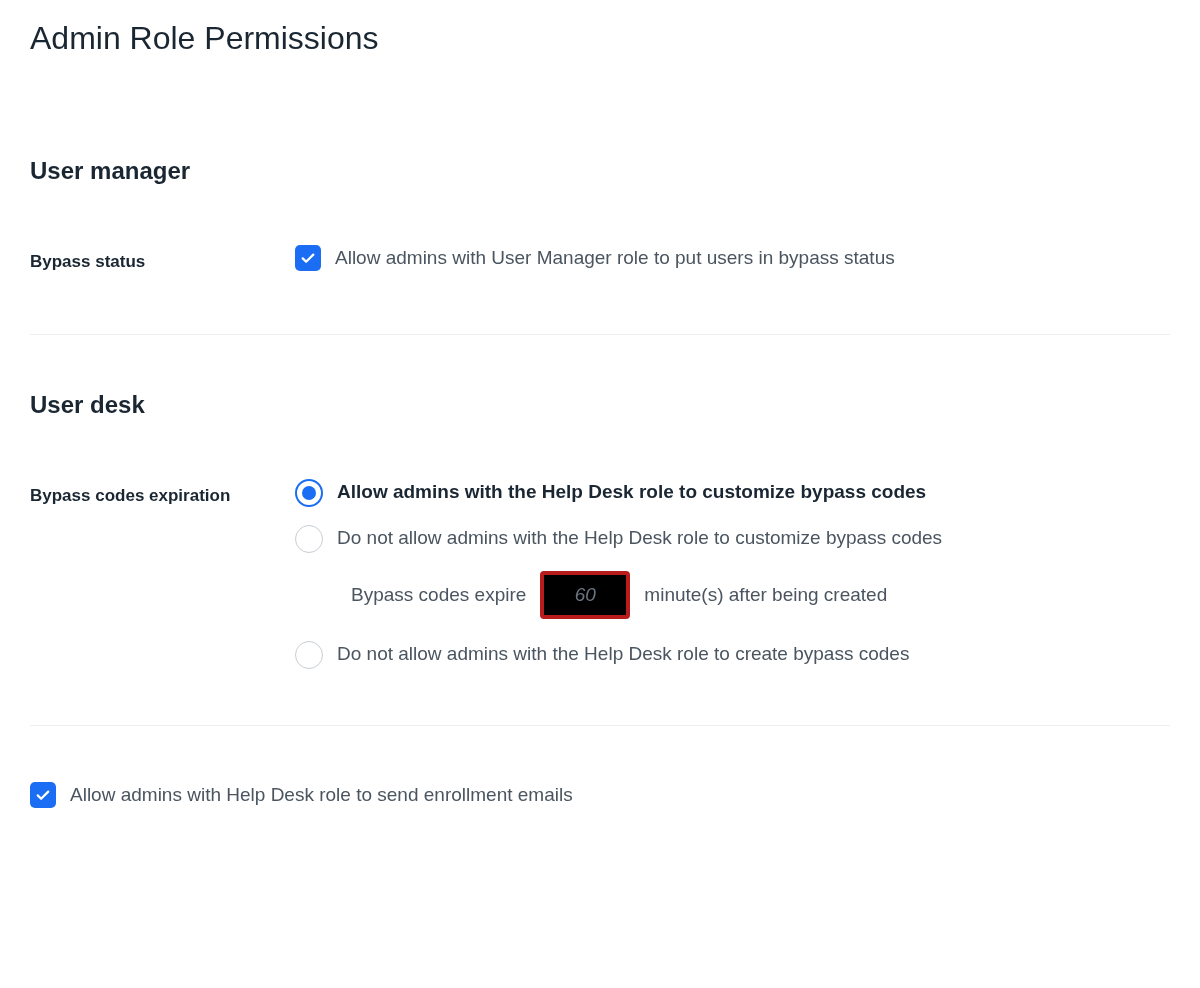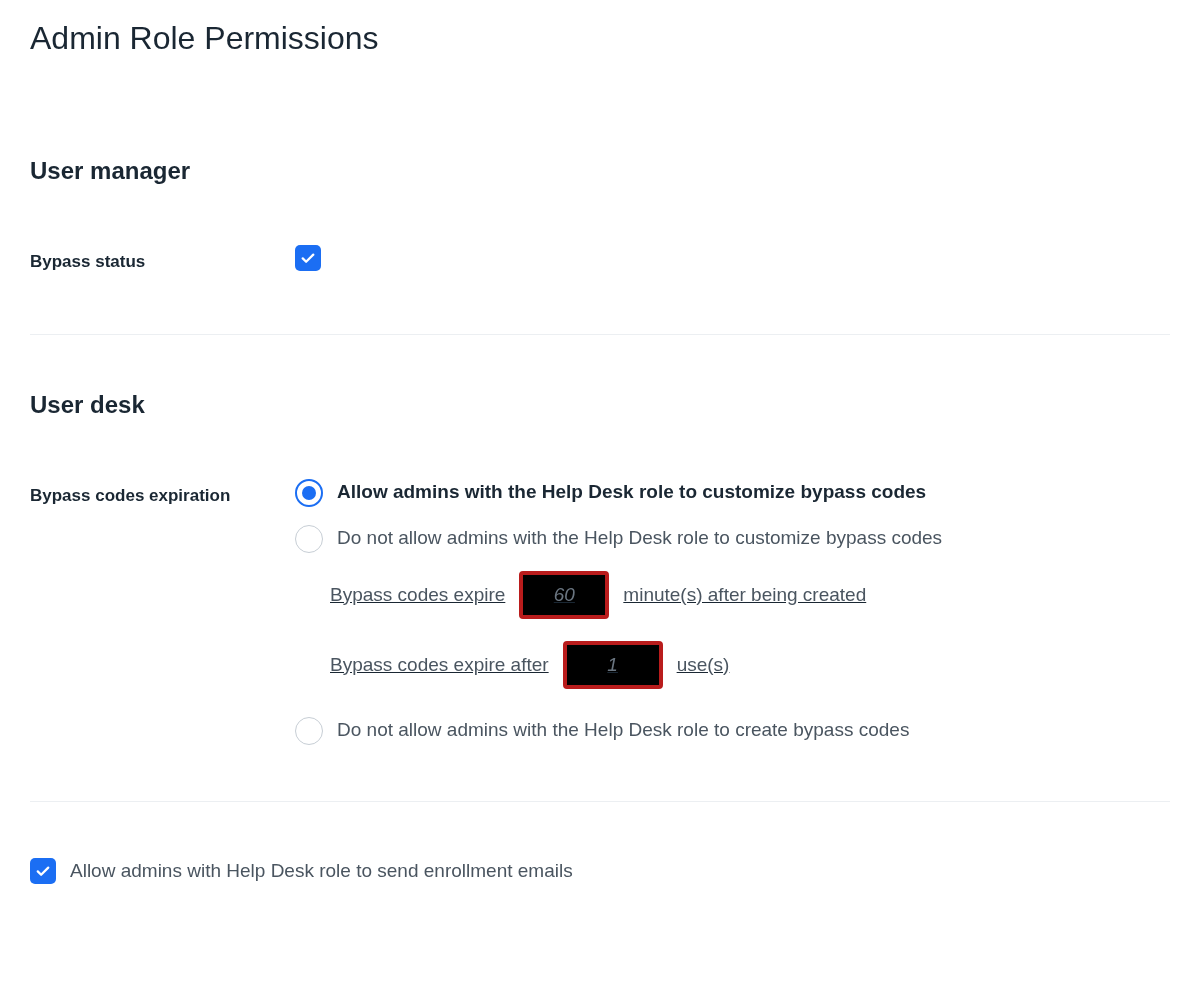--- a/index.html
+++ b/index.html
@@ -79,27 +79,26 @@
       cursor: pointer;
     }
     .rdo.selected { border: 2px solid #1b6ef3; }
     .rdo.selected::after {
       content: "";
       width: 14px; height: 14px;
       background: #1b6ef3;
       border-radius: 50%;
     }
     .nested {
-      margin-left: 35px;
+      margin-left: 56px;
       display: flex;
       align-items: center;
       gap: 14px;
       margin-bottom: 22px;
       margin-top: 6px;
-      text-decoration: underline;
     }
     .nested .text {
       font-size: 19px;
       color: #4a5560;
     }
     .num-input {
       font-family: inherit;
       font-size: 19px;
       font-style: italic;
       color: #6a7580;
@@ -127,20 +126,21 @@
 
 <div class="row">
   <div class="label-col">Bypass status</div>
   <div class="control-col">
     <div class="opt">
       <span class="cbx checked">
         <svg width="18" height="18" viewBox="0 0 24 24" fill="none">
             <path d="M5 12.5l4.5 4.5L19 7.5" stroke="#ffffff" stroke-width="3" stroke-linecap="round" stroke-linejoin="round"></path>
           </svg>
       </span>
+      <span class="text">Allow admins with User Manager role to put users in bypass status</span>
     </div>
   </div>
 </div>
 
 <hr class="sep">
 
 <h2 class="section-title">User desk</h2>
 
 <div class="row">
   <div class="label-col">Bypass codes expiration</div>
@@ -155,25 +155,20 @@
       <span class="rdo"></span>
       <span class="text">Do not allow admins with the Help Desk role to customize bypass codes</span>
     </div>
 
     <div class="nested">
       <span class="text">Bypass codes expire</span>
       <input class="num-input" type="text" value="60" style="">
       <span class="text">minute(s) after being created</span>
     </div>
 
-    <div class="nested" style="margin-bottom:28px;">
-      <span class="text">Bypass codes expire after</span>
-      <input class="num-input wide" type="text" value="1" style="">
-      <span class="text">use(s)</span>
-    </div>
 
     <div class="opt">
       <span class="rdo"></span>
       <span class="text">Do not allow admins with the Help Desk role to create bypass codes</span>
     </div>
 
   </div>
 </div>
 
 <hr class="sep">

